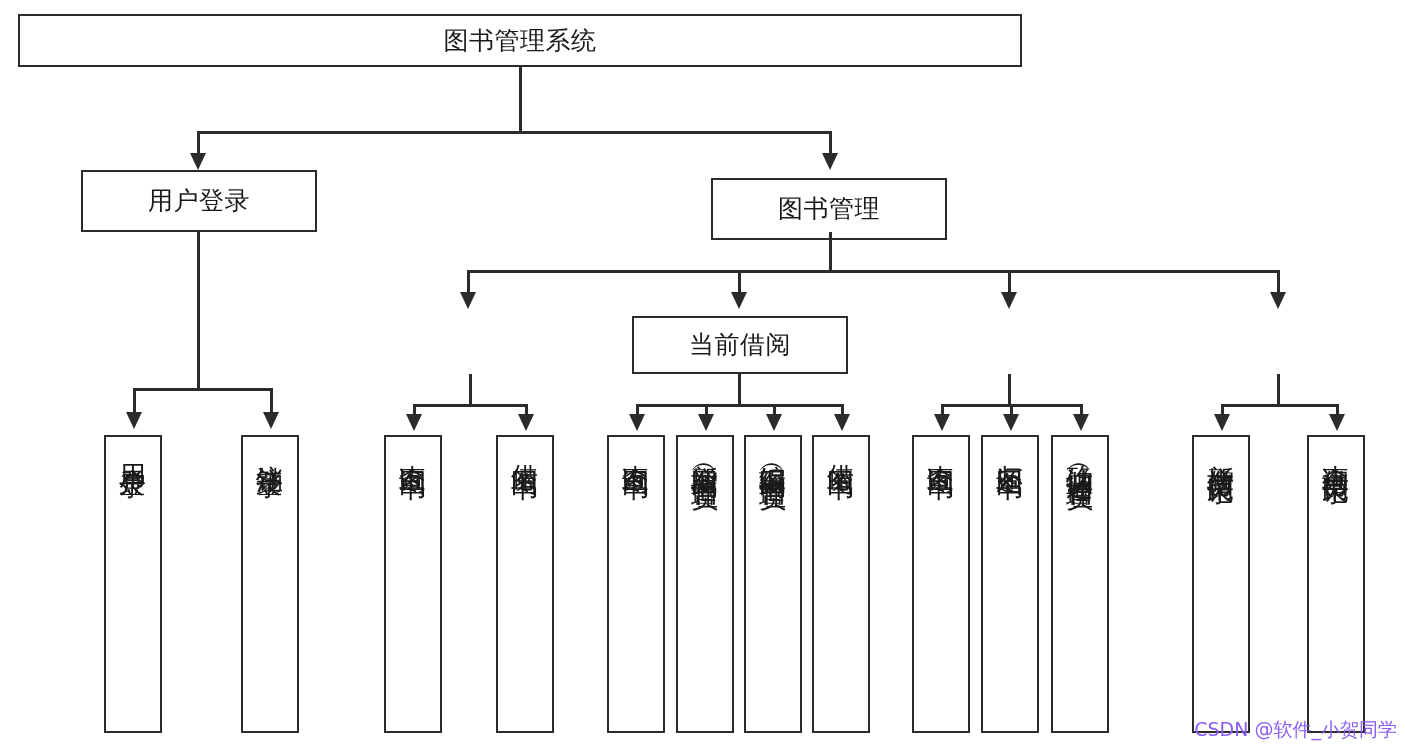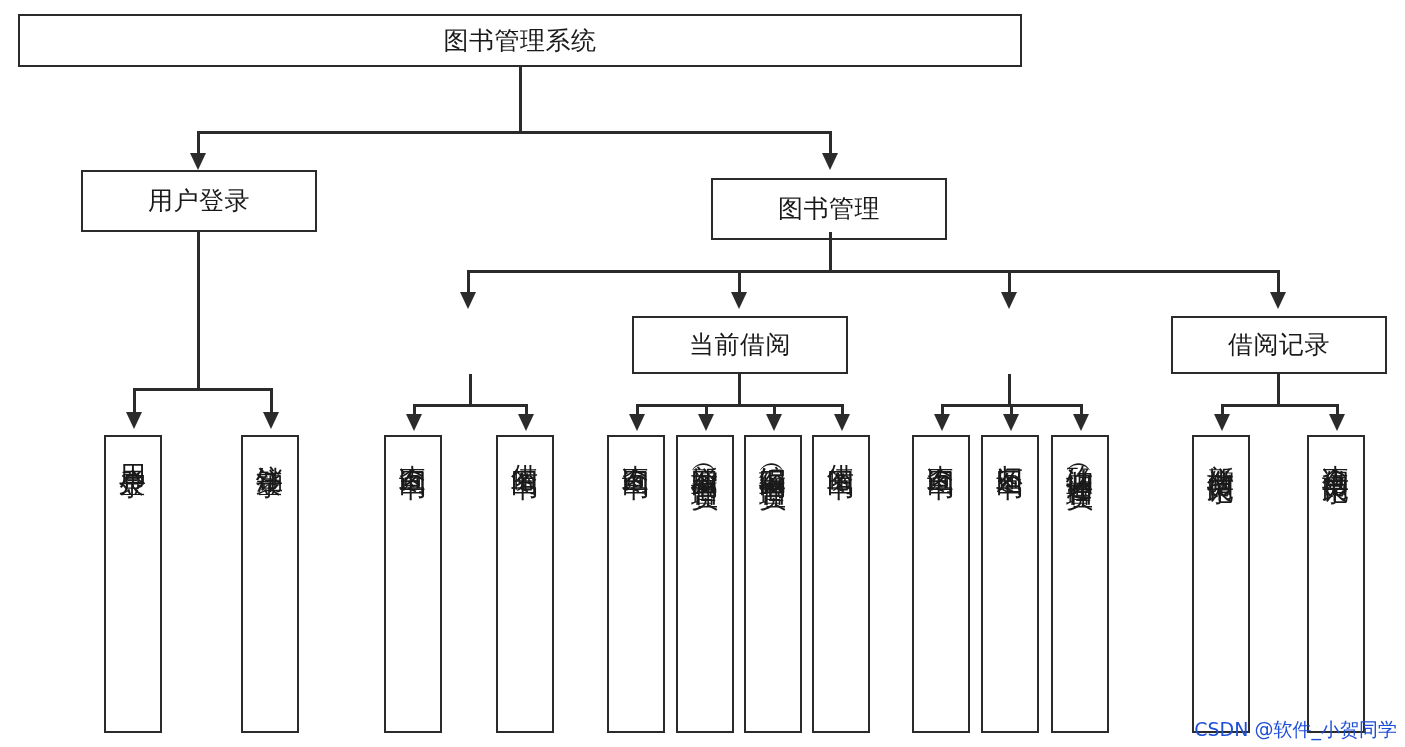--- a/index.html
+++ b/index.html
@@ -68,21 +68,21 @@
     height: 0;
     border-left: 8px solid transparent;
     border-right: 8px solid transparent;
     border-top: 17px solid #2b2b2b;
   }
   #watermark {
     position: absolute;
     right: 8px;
     bottom: 4px;
     font-size: 19px;
-    color: #1d4ed8;
+    color: #8b5cf6;
     white-space: nowrap;
     font-family: "DejaVu Sans", "Liberation Sans", sans-serif;
   }
 </style>
 </head>
 <body>
 
 <div id="canvas">
 
   <div class="node root horiz" style="left:18px; top:14px; width:1004px; height:53px;">
@@ -120,23 +120,20 @@
   <div class="ln v" style="left:738px; top:270px; height:25px;"></div>
   <div class="arrow" style="left:731px; top:292px;"></div>
   <div class="ln v" style="left:1008px; top:270px; height:25px;"></div>
   <div class="arrow" style="left:1001px; top:292px;"></div>
   <div class="ln v" style="left:1277px; top:270px; height:25px;"></div>
   <div class="arrow" style="left:1270px; top:292px;"></div>
 
   <div class="node lvl3 horiz" style="left:632px; top:316px; width:216px; height:58px;">
     <span class="node-label">当前借阅</span>
   </div>
-  <div class="node lvl3 horiz" style="left:1171px; top:316px; width:216px; height:58px;">
-    <span class="node-label">借阅记录</span>
-  </div>
 
   <div class="ln v" style="left:469px; top:374px; height:32px;"></div>
   <div class="ln h" style="left:413px; top:404px; width:115px;"></div>
   <div class="ln v" style="left:413px; top:404px; height:13px;"></div>
   <div class="arrow" style="left:406px; top:414px;"></div>
   <div class="ln v" style="left:525px; top:404px; height:13px;"></div>
   <div class="arrow" style="left:518px; top:414px;"></div>
 
   <div class="ln v" style="left:738px; top:374px; height:32px;"></div>
   <div class="ln h" style="left:636px; top:404px; width:208px;"></div>

